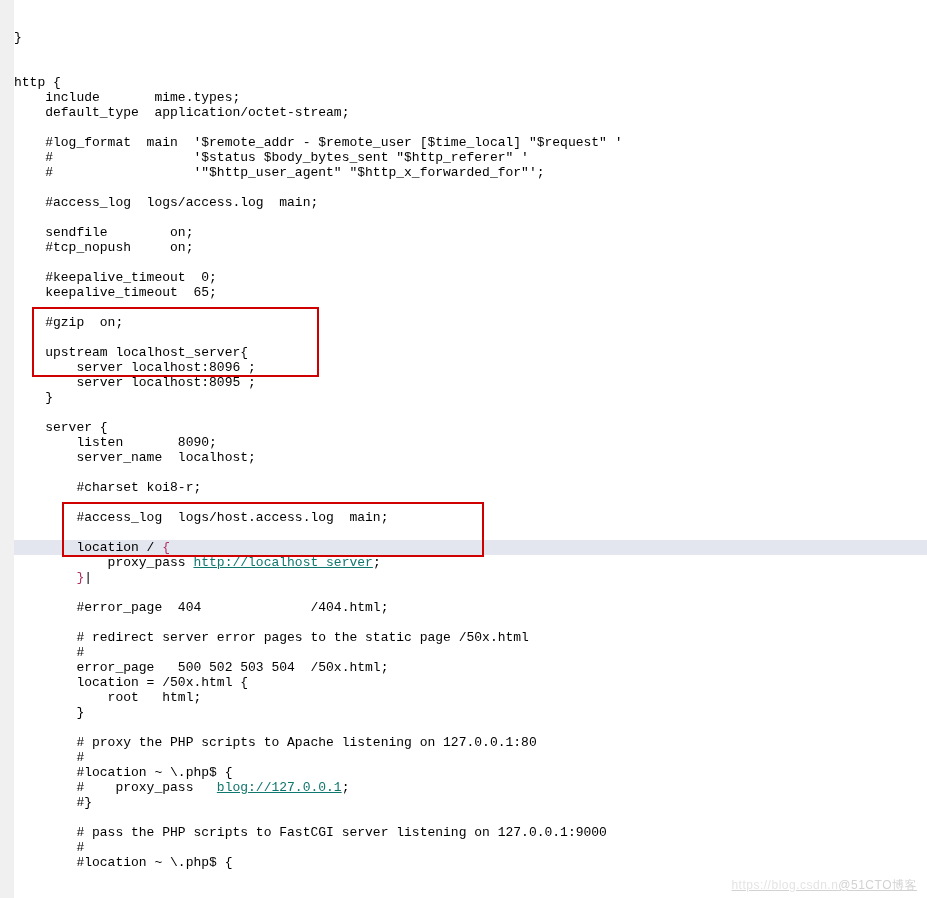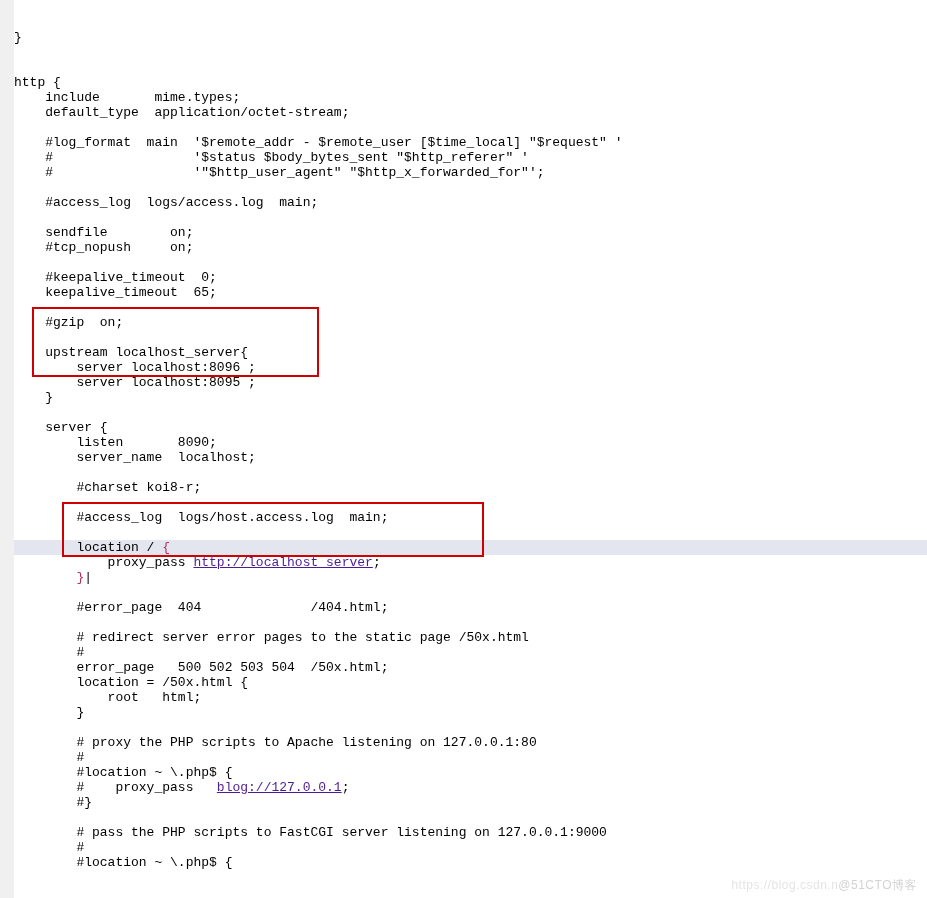--- a/index.html
+++ b/index.html
@@ -53,37 +53,38 @@
     z-index: 0;
   }
   .code-layer {
     position: relative;
     z-index: 1;
   }
   .brace-internal {
     color: #b03060;
   }
   a.conf-link {
-    color: #4c1d95;
+    color: #0f766e;
     text-decoration: underline;
   }
   .cursor-bar {
     color: #000;
   }
   .watermark {
     position: absolute;
     right: 10px;
     bottom: 4px;
     color: #bfbfbf;
     font-family: Arial, "Microsoft YaHei", sans-serif;
     font-size: 12px;
     letter-spacing: 0.5px;
     opacity: 0.7;
     z-index: 2;
     pointer-events: none;
+    text-decoration: underline;
   }
   .watermark .faint {
     color: #d8d8d8;
   }
 </style>
 </head>
 <body>
 
 <div class="container">
   <div class="gutter"></div>

